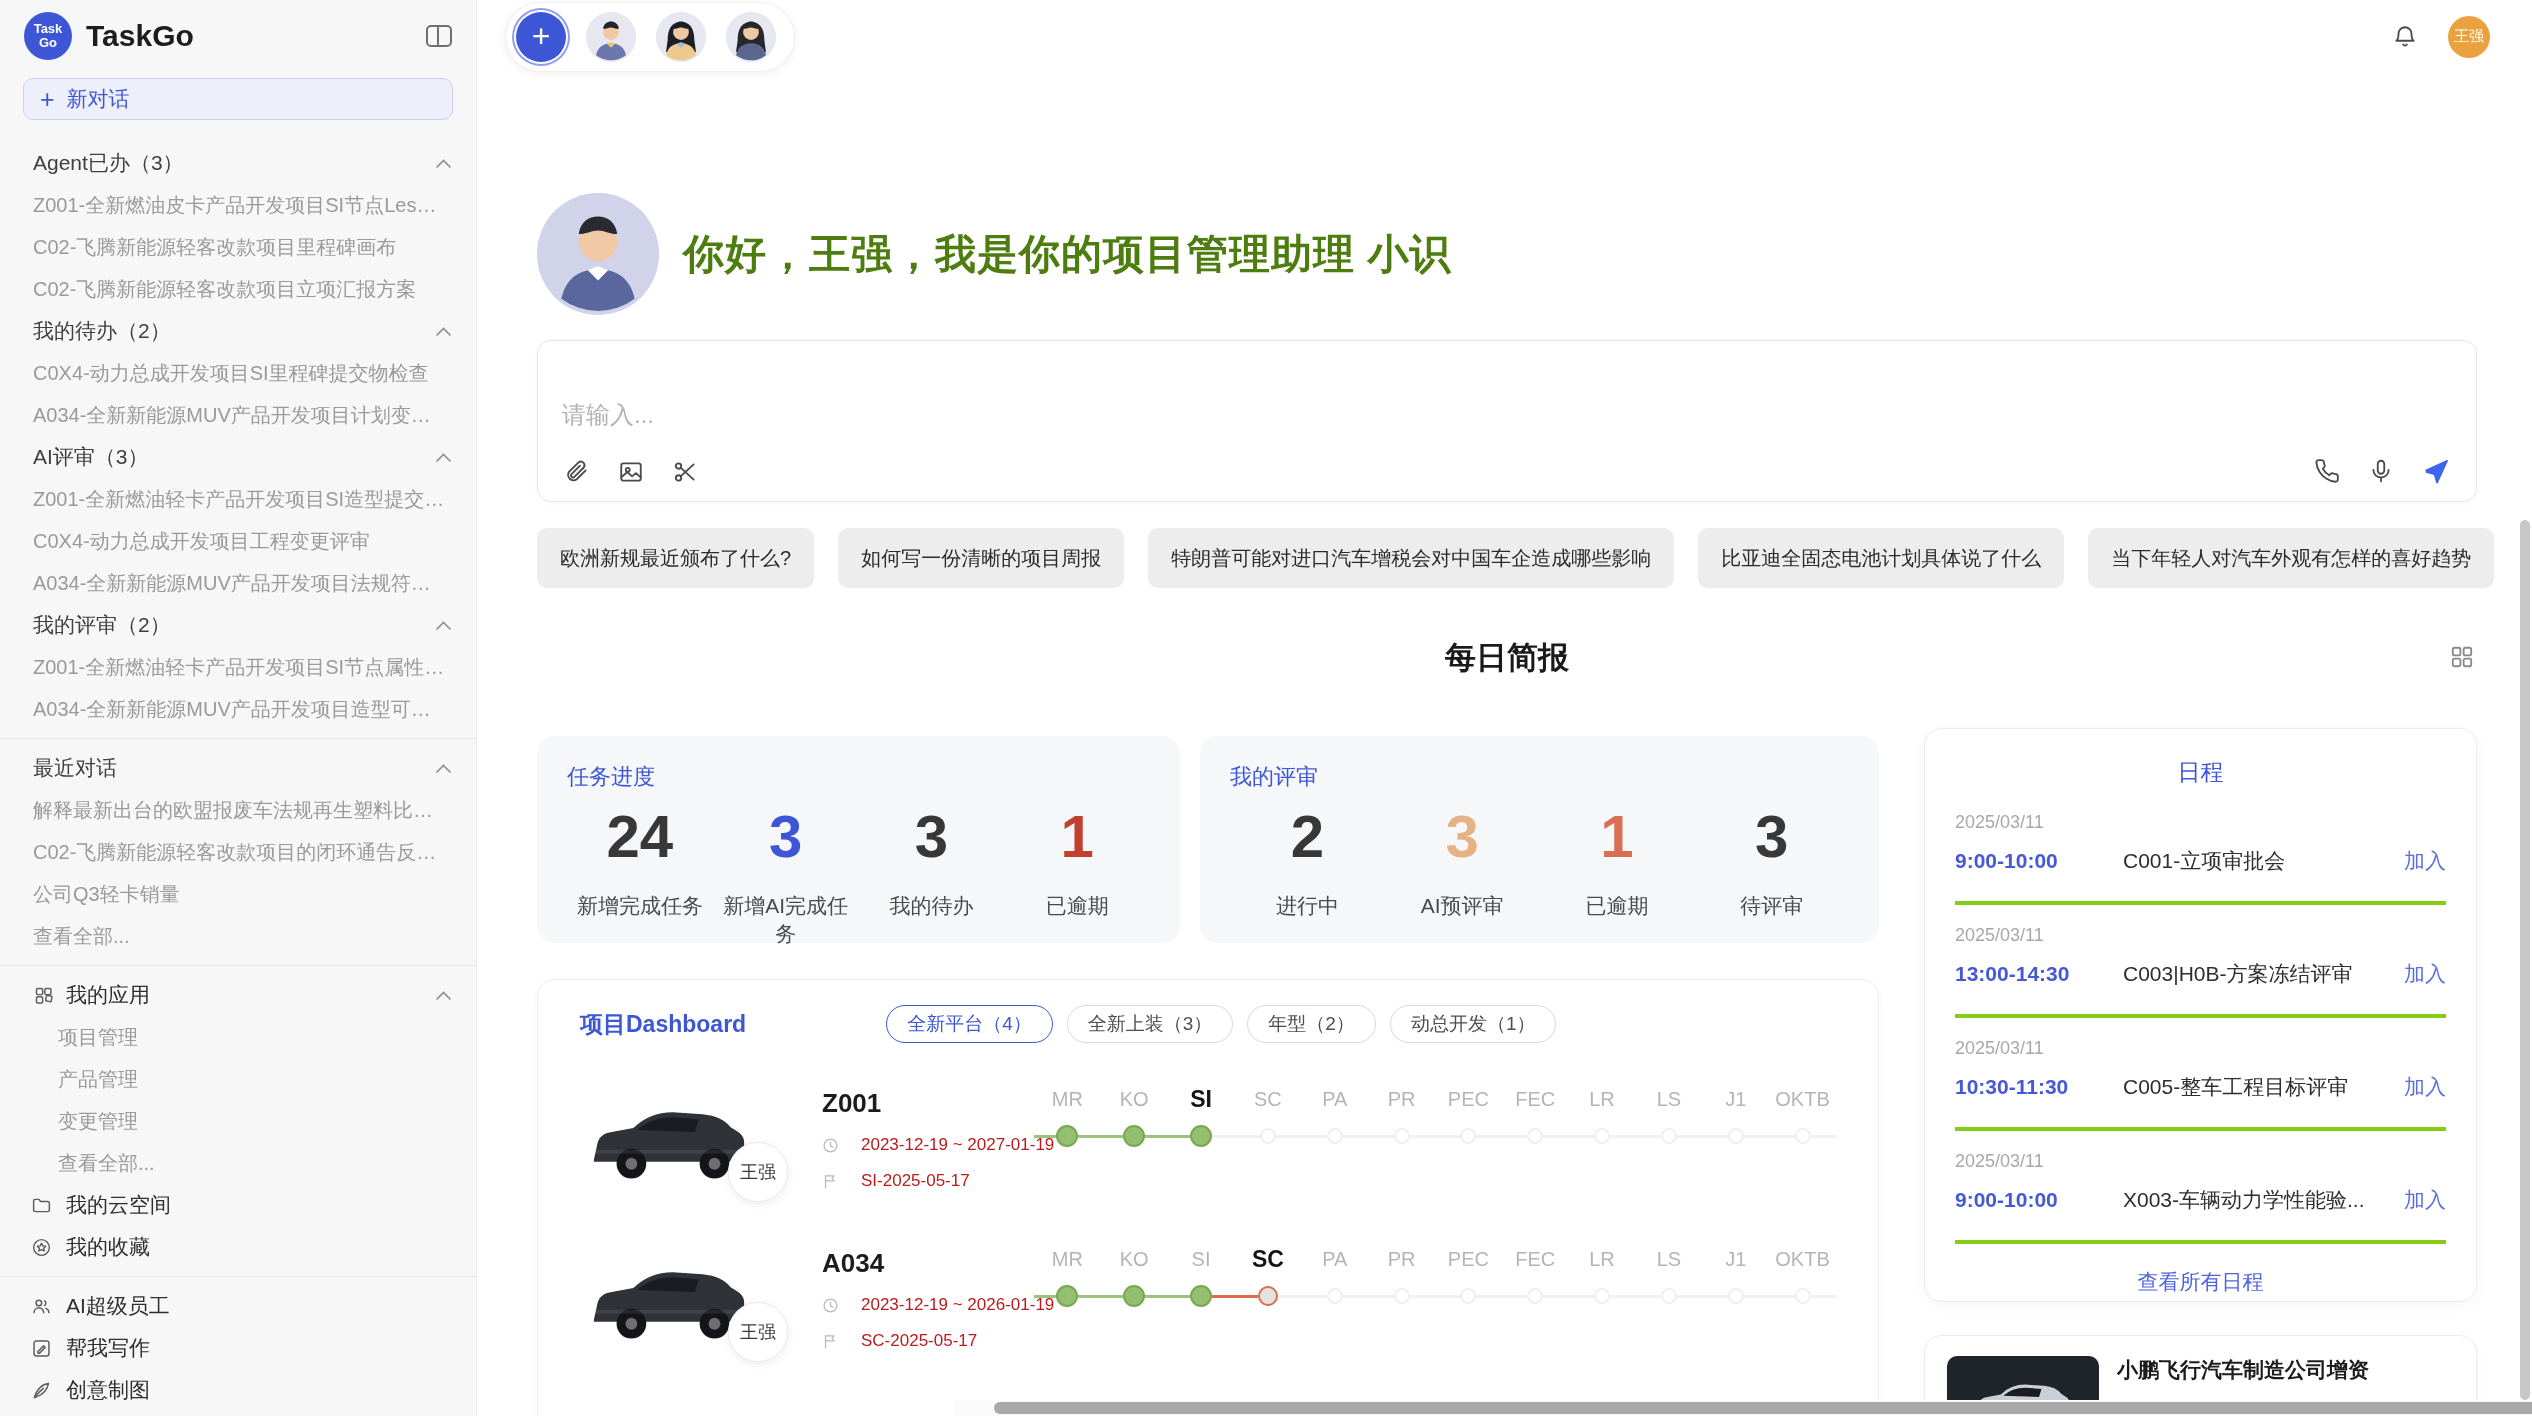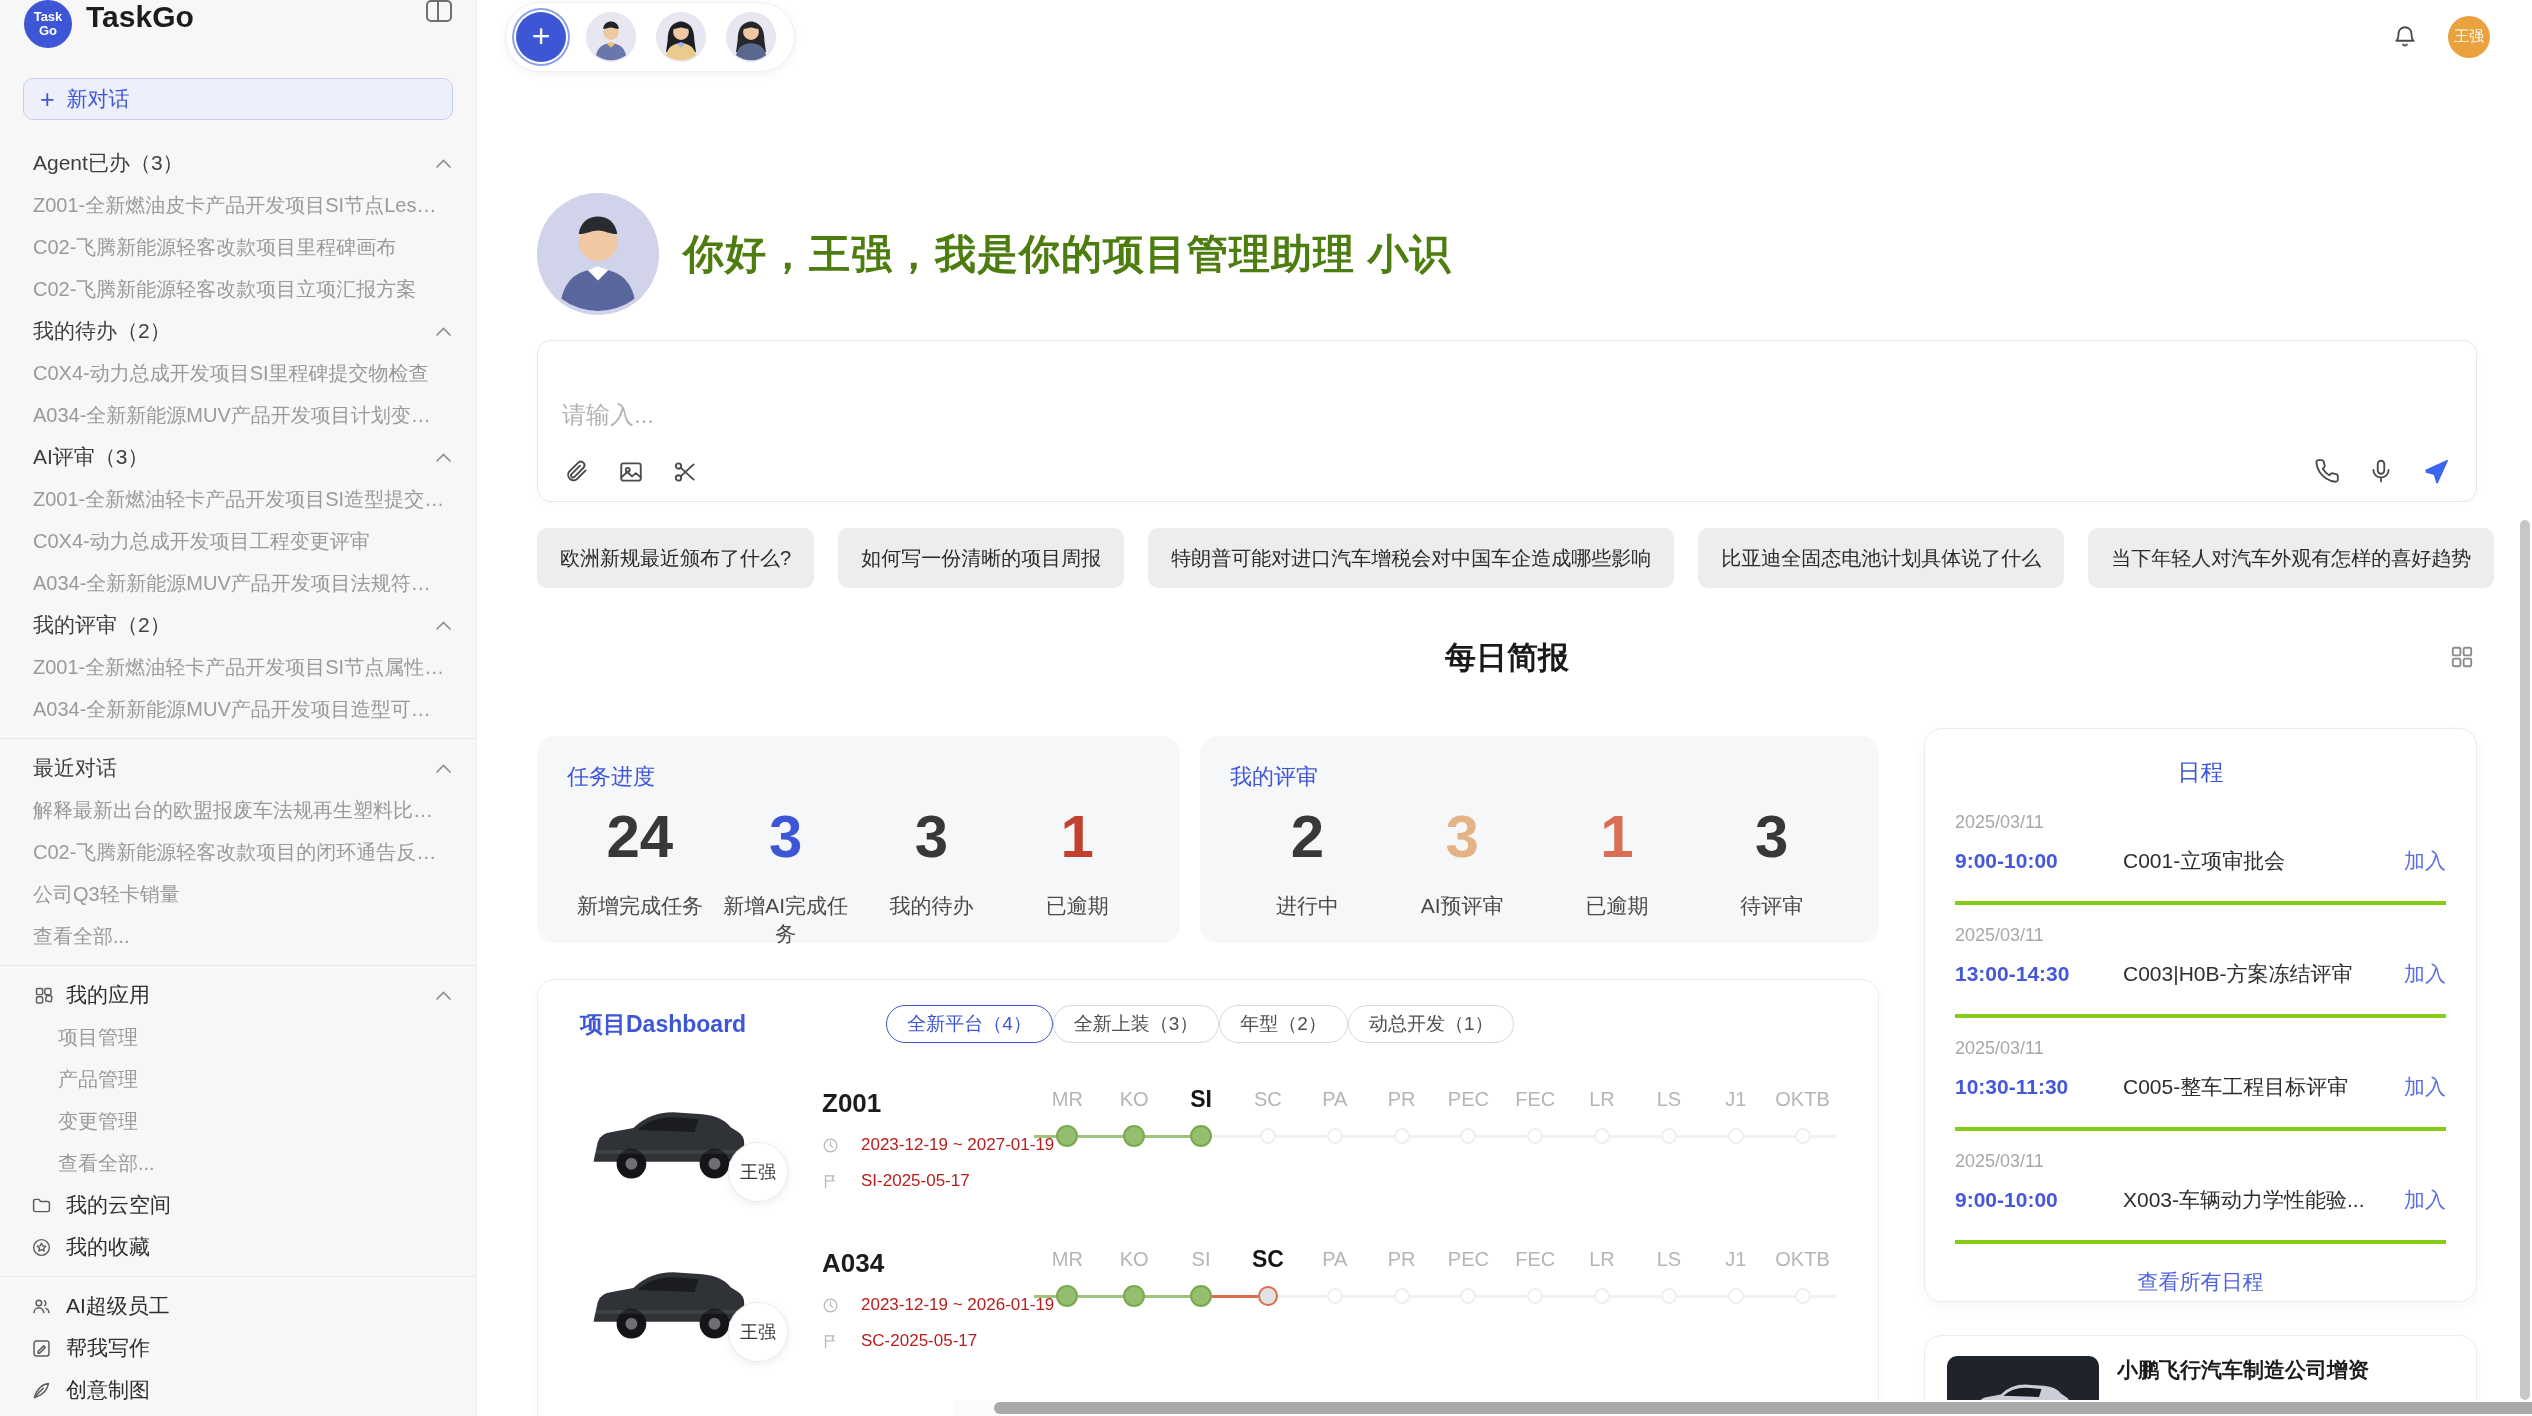--- a/index.html
+++ b/index.html
@@ -1,21 +1,21 @@
 <!DOCTYPE html>
 <html><head>
 <meta charset="utf-8">
 <style>
   *{box-sizing:border-box;margin:0;padding:0}
   html,body{width:2532px;height:1416px;overflow:hidden;font-family:"Liberation Sans","DejaVu Sans",sans-serif;background:#fff;color:#222}
   .app{display:flex;width:2532px;height:1416px;position:relative}
 
   
   .sidebar{width:477px;flex:none;background:#F7F7F8;border-right:1px solid #ECECEC;display:flex;flex-direction:column;overflow:hidden}
-  .sb-header{display:flex;align-items:flex-start;height:72px;padding:0 24px;gap:14px}
+  .sb-header{display:flex;align-items:center;height:72px;padding:0 24px;gap:14px}
   .logo{width:48px;height:48px;border-radius:50%;background:#3D56D6;color:#fff;display:flex;flex-direction:column;align-items:center;justify-content:center;font-size:13px;line-height:14px;font-weight:700}
   .sb-title{font-size:30px;font-weight:700;color:#1D1D1F;flex:1}
   .panel-icon{width:26px;height:22px;border:2px solid #6F6F6F;border-radius:5px;position:relative}
   .panel-icon::after{content:"";position:absolute;left:9px;top:0;bottom:0;width:2px;background:#6F6F6F}
   .new-chat-btn{margin:6px 23px 14px;height:42px;border-radius:10px;background:#EDEFFB;border:1px solid #C9CFF2;color:#3D56D6;font-size:21px;display:flex;align-items:center;gap:12px;padding:0 16px;cursor:pointer}
   .new-chat-plus{font-size:25px;line-height:1}
   .sb-scroll{flex:1;overflow:hidden;padding-top:8px}
   .sb-sec-head{display:flex;align-items:center;height:42px;padding:0 24px 0 33px;font-size:21px;color:#3F3F3F}
   .sb-sec-head .t{flex:1;display:flex;align-items:center;gap:12px;white-space:nowrap;overflow:hidden}
   .sb-sec-head .chev{color:#8F8F8F;display:flex}
@@ -67,21 +67,21 @@
   .stat-card:last-child{flex:1}
   .stat-title{font-size:22px;color:#3D56D6}
   .metrics{display:flex;margin-top:6px}
   .metric{flex:1;text-align:center}
   .metric-value{font-size:60px;font-weight:600;line-height:78px}
   .metric-label{font-size:21px;color:#4A4A4A;margin-top:16px}
 
   .dash-card{margin-top:36px;background:#fff;border:1px solid #ECECEC;border-radius:18px;height:520px;padding:24px 42px;overflow:hidden;box-shadow:0 2px 10px rgba(0,0,0,.03)}
   .dash-header{display:flex;align-items:center;height:40px}
   .dash-title{font-size:23px;color:#3D56D6;font-weight:600}
-  .tabs{display:flex;margin-left:140px}
+  .tabs{display:flex;gap:14px;margin-left:140px}
   .tab{height:38px;border-radius:19px;border:1px solid #D8D8D8;color:#4F4F4F;font-size:19px;display:flex;align-items:center;padding:0 20px;background:#fff;cursor:pointer;white-space:nowrap}
   .tab.active{border:1.5px solid #3D56D6;color:#3D56D6}
 
   .project-row{display:flex;margin-top:26px;align-items:flex-start}
   .car-wrap{width:178px;height:134px;position:relative;flex:none}
   .car-wrap svg{width:100%;height:100%;display:block}
   .owner-badge{position:absolute;right:-30px;bottom:2px;width:60px;height:60px;border-radius:50%;background:#fff;border:1px solid #ECECEC;box-shadow:0 2px 8px rgba(0,0,0,.08);display:flex;align-items:center;justify-content:center;font-size:18px;color:#3A3A3A}
   .proj-info{margin-left:64px;width:212px;flex:none;padding-top:18px}
   .proj-name{font-size:26px;font-weight:700;color:#1C1C1C}
   .proj-meta{display:flex;align-items:center;gap:22px;margin-top:16px;color:#b91c1c;font-size:17px;white-space:nowrap}

